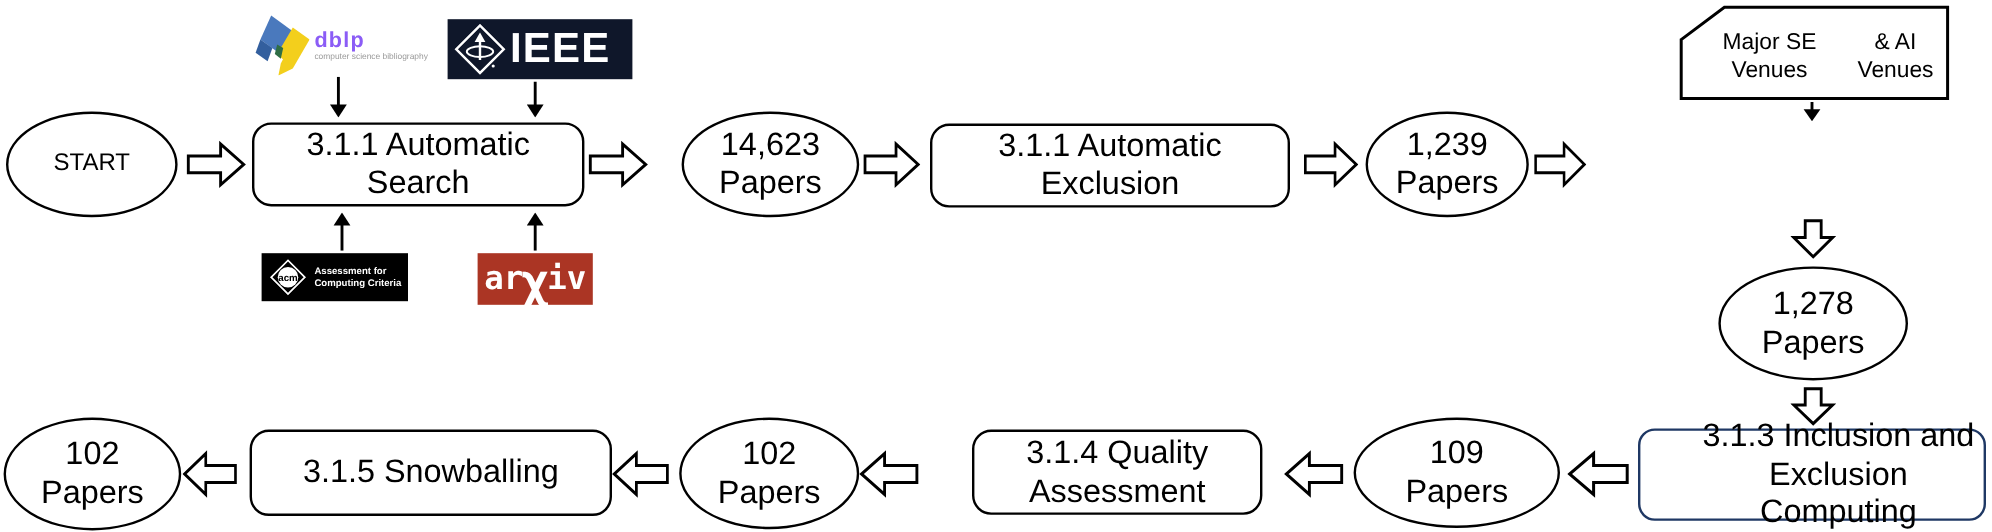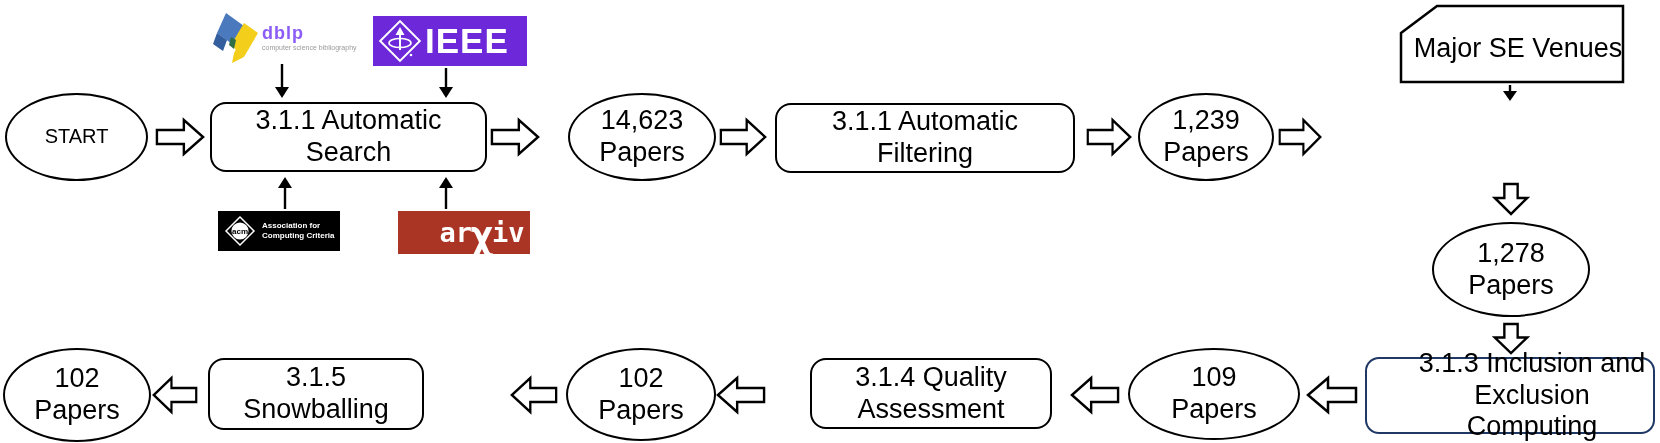--- a/index.html
+++ b/index.html
@@ -16,36 +16,36 @@
   .box { border-radius:16px; }
   .ellipse { border-radius:50%; }
   .hl { border-color:#1f3864; border-radius:14px; }
   .arrow { position:absolute; }
   .arrow svg { display:block; width:100%; height:100%; }
   
   .venues-card { position:absolute; left:1399px; top:4px; width:226px; height:80px; }
   .venues-card svg { position:absolute; left:0; top:0; width:100%; height:100%; }
   .venues-text { position:absolute; left:14px; top:8px; right:2px; bottom:0;
     display:flex; flex-direction:row; align-items:center; justify-content:center;
-    font-size:27px; line-height:1.2; text-align:center; }
+    font-size:19px; line-height:1.2; text-align:center; }
   
   .dblp { position:absolute; left:212px; top:10px; width:148px; height:54px;
     display:flex; align-items:center; }
   .dblp-txt { margin-left:4px; display:flex; flex-direction:column; }
   .dblp-name { font-size:18px; font-weight:bold; color:#8b5cf6; line-height:1; letter-spacing:1px; }
   .dblp-tag { font-size:7px; color:#9a9a9a; margin-top:2px; white-space:nowrap; }
   .ieee { position:absolute; left:373px; top:16px; width:154px; height:50px;
-    background:#6d28d9; display:flex; align-items:center; padding-left:5px; box-sizing:border-box; }
+    background:#0f172a; display:flex; align-items:center; padding-left:5px; box-sizing:border-box; }
   .ieee-name { color:#fff; font-weight:bold; font-size:35px; letter-spacing:1px; margin-left:3px; }
   .acm { position:absolute; left:218px; top:211px; width:122px; height:40px;
     background:#000; display:flex; align-items:center; padding-left:4px; box-sizing:border-box; }
   .acm-txt { margin-left:4px; color:#fff; font-size:8px; line-height:1.25; font-weight:bold; white-space:nowrap; }
   .arxiv { position:absolute; left:398px; top:211px; width:96px; height:43px;
     background:#ab3524; display:flex; align-items:center; justify-content:center;
-    font-family:"DejaVu Sans Mono", monospace; color:#fff; font-weight:bold;padding-left:36px; }
+    font-family:"DejaVu Sans Mono", monospace; color:#fff; font-weight:bold; }
   .arxiv .pre, .arxiv .suf { font-size:27px; line-height:1; }
   .arxiv .chi { font-size:40px; line-height:0.8; margin:0 -2px; position:relative; top:2px; }
 </style>
 </head>
 <body>
 
 <div class="canvas">
 
   <div class="node ellipse" style="left:5px;top:93px;width:143px;height:88px;font-size:20px;">
     <span>START</span>
@@ -74,21 +74,21 @@
   </div>
 
   <div class="arrow" style="left:719px;top:117px;width:48px;height:40px;">
     <svg viewBox="0 0 52 40" preserveAspectRatio="none">
         <path d="M2 13 H30 V3 L50 20 L30 37 V27 H2 Z" fill="#fff" stroke="#000" stroke-width="2.5"></path>
       </svg>
   </div>
 
   <div class="node box" style="left:775px;top:103px;width:300px;height:70px;">
     <span>3.1.1 Automatic</span>
-    <span>Filtering</span>
+    <span>Exclusion</span>
   </div>
 
   <div class="arrow" style="left:1086px;top:117px;width:46px;height:40px;">
     <svg viewBox="0 0 52 40" preserveAspectRatio="none">
         <path d="M2 13 H30 V3 L50 20 L30 37 V27 H2 Z" fill="#fff" stroke="#000" stroke-width="2.5"></path>
       </svg>
   </div>
 
   <div class="node ellipse" style="left:1138px;top:93px;width:136px;height:88px;">
     <span>1,239</span>
@@ -148,21 +148,21 @@
       </svg>
   </div>
 
   <div class="acm">
     <svg width="36" height="36" viewBox="0 0 40 40">
       <rect x="9" y="9" width="22" height="22" transform="rotate(45 20 20)" fill="#000" stroke="#fff" stroke-width="1.6"></rect>
       <circle cx="20" cy="20" r="9.5" fill="#fff"></circle>
       <text x="20" y="23.5" text-anchor="middle" font-family="Liberation Sans, sans-serif" font-size="9" font-weight="bold" fill="#000">acm</text>
     </svg>
     <div class="acm-txt">
-      <div>Association for</div>
+      <div>Assessment for</div>
       <div>Computing Criteria</div>
     </div>
   </div>
 
   <div class="arrow" style="left:436px;top:177px;width:20px;height:32px;">
     <svg viewBox="0 0 20 32" preserveAspectRatio="none">
         <polygon points="3,11 17,11 10,0" fill="#000"></polygon>
         <line x1="10" y1="10" x2="10" y2="32" stroke="#000" stroke-width="2.4"></line>
       </svg>
   </div>
@@ -172,20 +172,21 @@
     <span class="chi">χ</span>
     <span class="suf">iv</span>
   </div>
 
   <div class="venues-card">
     <svg viewBox="0 0 226 80" preserveAspectRatio="none">
       <path d="M2 29 L38 2 H224 V78 H2 Z" fill="#fff" stroke="#000" stroke-width="2.5"></path>
     </svg>
     <div class="venues-text">
       <span>Major SE Venues</span>
+      <span>&amp; AI Venues</span>
     </div>
   </div>
 
   <div class="arrow" style="left:1500px;top:85px;width:20px;height:16px;">
     <svg viewBox="0 0 20 16" preserveAspectRatio="none">
         <line x1="10" y1="0" x2="10" y2="7" stroke="#000" stroke-width="2.4"></line>
         <polygon points="3,6 17,6 10,16" fill="#000"></polygon>
       </svg>
   </div>
 
@@ -243,21 +244,21 @@
     <span>102</span>
     <span>Papers</span>
   </div>
 
   <div class="arrow" style="left:510px;top:375px;width:48px;height:40px;">
     <svg viewBox="0 0 52 40" preserveAspectRatio="none">
         <path d="M50 13 H22 V3 L2 20 L22 37 V27 H50 Z" fill="#fff" stroke="#000" stroke-width="2.5"></path>
       </svg>
   </div>
 
-  <div class="node box" style="left:208px;top:358px;width:216px;height:72px;">
+  <div class="node box" style="left:208px;top:358px;width:302px;height:72px;">
     <span>3.1.5 Snowballing</span>
   </div>
 
   <div class="arrow" style="left:152px;top:375px;width:46px;height:40px;">
     <svg viewBox="0 0 52 40" preserveAspectRatio="none">
         <path d="M50 13 H22 V3 L2 20 L22 37 V27 H50 Z" fill="#fff" stroke="#000" stroke-width="2.5"></path>
       </svg>
   </div>
 
   <div class="node ellipse" style="left:3px;top:348px;width:148px;height:94px;">

